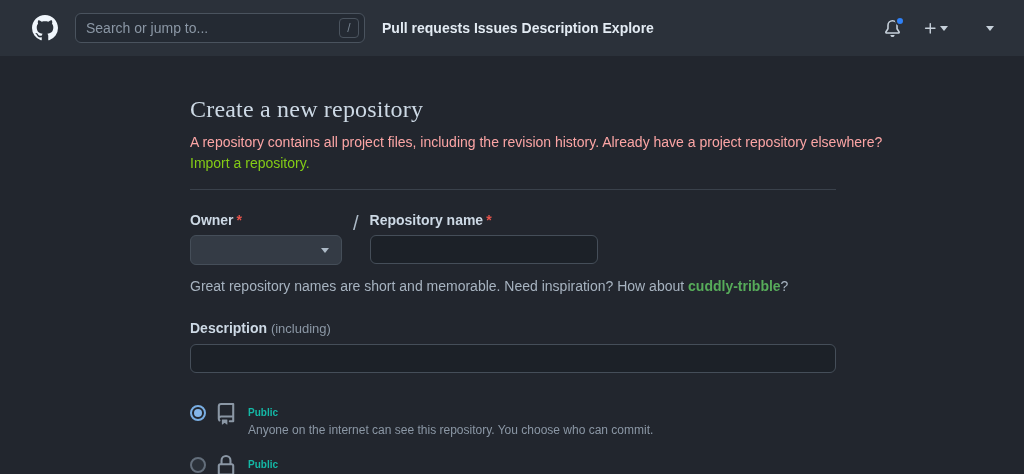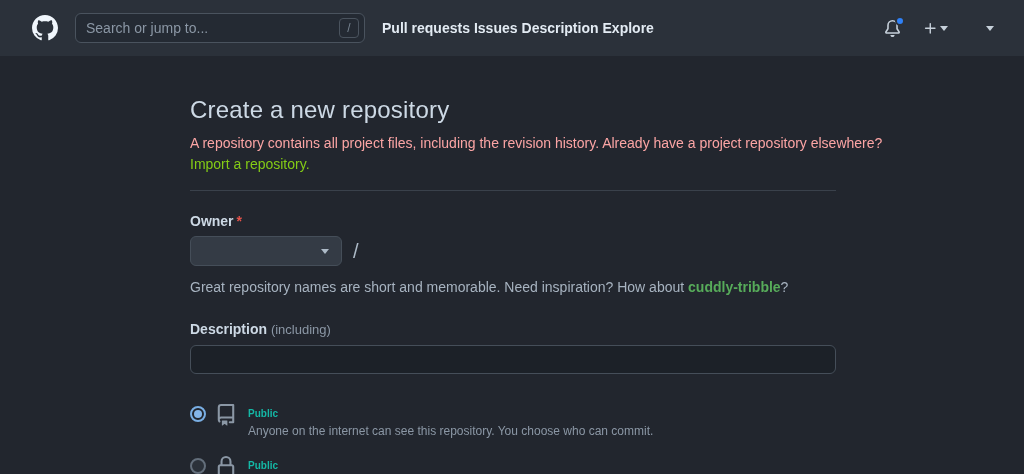--- a/index.html
+++ b/index.html
@@ -73,29 +73,29 @@
   .plus-menu svg { width: 15px; height: 15px; fill: #c6d0da; }
   .caret { width: 0; height: 0; border-left: 4px solid transparent; border-right: 4px solid transparent; border-top: 5px solid #c6d0da; display: inline-block; }
   .avatar-menu { margin-left: 38px; display: flex; align-items: center; }
 
   
   .container {
     width: 728px;
     margin-left: 190px;
     padding-top: 40px;
   }
-  h1.page-title { font-size: 24px; font-weight: 400; color: #cdd9e5; letter-spacing: 0.2px; }
+  h1.page-title { font-size: 24px; font-weight: 400; color: #cdd9e5; letter-spacing: 0.2px; font-family: Liberation Serif, serif; }
   .subtitle { margin-top: 9px; font-size: 14px; color: #fca5a5; line-height: 1.45; }
   .import-link { display: inline-block; margin-top: 3px; font-size: 14px; color: #84cc16; text-decoration: none; cursor: pointer; }
   .divider { border: none; border-top: 1px solid #3a414b; margin: 17px 82px 22px 0; }
 
   
   .field-label { font-size: 14px; font-weight: 700; color: #cdd9e5; display: block; margin-bottom: 7px; }
   .required { color: #e5534b; font-weight: 700; margin-left: 3px; }
-  .name-row { display: flex; align-items: flex-end; }
+  .name-row { display: flex; }
   .owner-select {
     width: 152px; height: 30px;
     background: #343b45;
     border: 1px solid #454e59;
     border-radius: 6px;
     display: flex; align-items: center; justify-content: flex-end;
     padding: 0 12px;
     cursor: pointer;
   }
   .owner-select .caret { border-top-color: #adbac7; }
@@ -213,20 +213,26 @@
             <span>Owner</span><span class="required">*</span>
           </span>
           <div class="owner-select">
             <span></span>
             <span class="caret"></span>
           </div>
         </div>
 
         <span class="name-sep">/</span>
 
+        <div>
+          <span class="field-label">
+            <span>Repository name</span><span class="required">*</span>
+          </span>
+          <input type="text" class="repo-name-input" value="" style="">
+        </div>
       </div>
 
       <p class="name-hint">
         <span>Great repository names are short and memorable. Need inspiration? How about </span><span class="suggestion">cuddly-tribble</span><span>?</span>
       </p>
 
       <div class="desc-section">
         <span class="field-label">
           <span>Description</span>
           <span class="optional">(including)</span>

